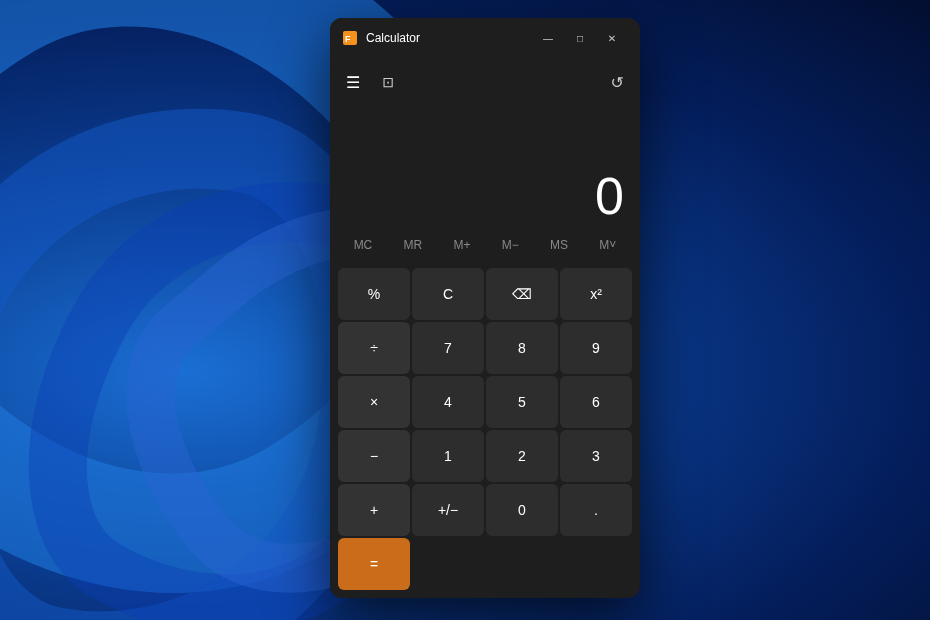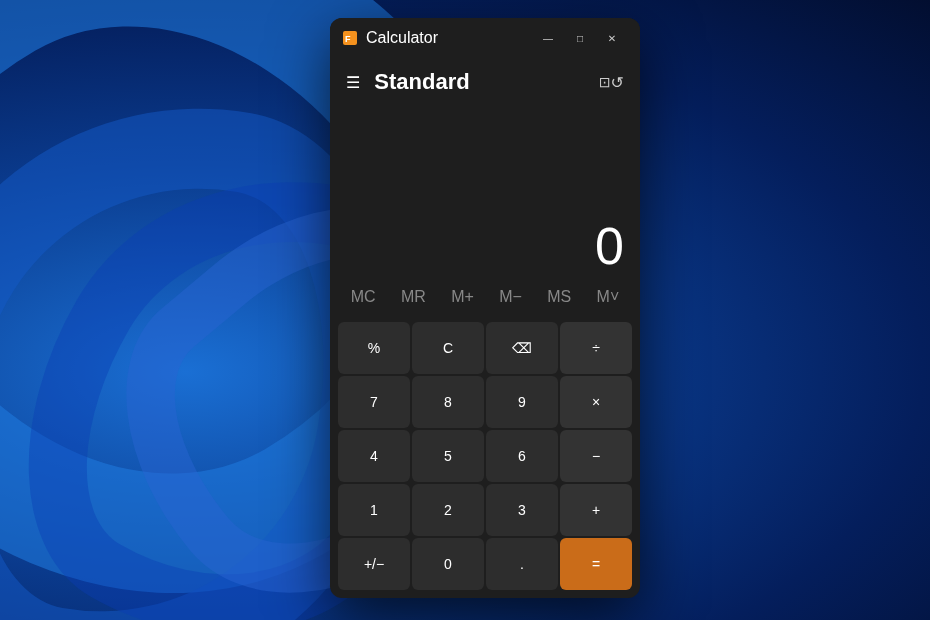--- a/index.html
+++ b/index.html
@@ -84,21 +84,21 @@
       height: 16px;
       margin-right: 8px;
       flex-shrink: 0;
     }
     .title-bar-icon svg {
       width: 16px;
       height: 16px;
     }
     .title-bar-text {
       color: #ffffff;
-      font-size: 16px;
+      font-size: 12px;
       font-weight: 400;
       flex: 1;
     }
     .title-bar-controls {
       display: flex;
       gap: 0;
       margin-left: auto;
     }
     .title-btn {
       width: 32px;
@@ -166,21 +166,21 @@
     
     .memory-row {
       display: flex;
       align-items: center;
       justify-content: space-around;
       padding: 4px 8px 8px;
       flex-shrink: 0;
     }
     .mem-btn {
       color: #888888;
-      font-size: 16px;
+      font-size: 12px;
       font-weight: 400;
       cursor: pointer;
       padding: 4px 6px;
       border-radius: 4px;
       background: transparent;
       border: none;
     }
 
     
     .calc-buttons {
@@ -237,21 +237,20 @@
     <span class="title-bar-text">Calculator</span>
     <div class="title-bar-controls">
       <button class="title-btn">—</button>
       <button class="title-btn">□</button>
       <button class="title-btn close">✕</button>
     </div>
   </div>
 
   <div class="calc-header">
     <span class="menu-icon">☰</span>
-    <span class="mode-title">Standard</span>
     <span class="mode-icon">⊡</span>
     <span class="history-icon">↺</span>
   </div>
 
   <div class="calc-display">
     <span class="display-value">0</span>
   </div>
 
   <div class="memory-row">
   <button class="mem-btn">MC</button>
@@ -259,20 +258,21 @@
       <button class="mem-btn">M+</button>
       <button class="mem-btn">M−</button>
       <button class="mem-btn">MS</button>
       <button class="mem-btn">M˅</button>
     </div>
 
   <div class="calc-buttons">
   <button class="calc-btn special">%</button>
       <button class="calc-btn special">C</button>
       <button class="calc-btn special">⌫</button>
+      <button class="calc-btn special">x²</button>
       <button class="calc-btn operator">÷</button>
       <button class="calc-btn">7</button>
       <button class="calc-btn">8</button>
       <button class="calc-btn">9</button>
       <button class="calc-btn operator">×</button>
       <button class="calc-btn">4</button>
       <button class="calc-btn">5</button>
       <button class="calc-btn">6</button>
       <button class="calc-btn operator">−</button>
       <button class="calc-btn">1</button>

